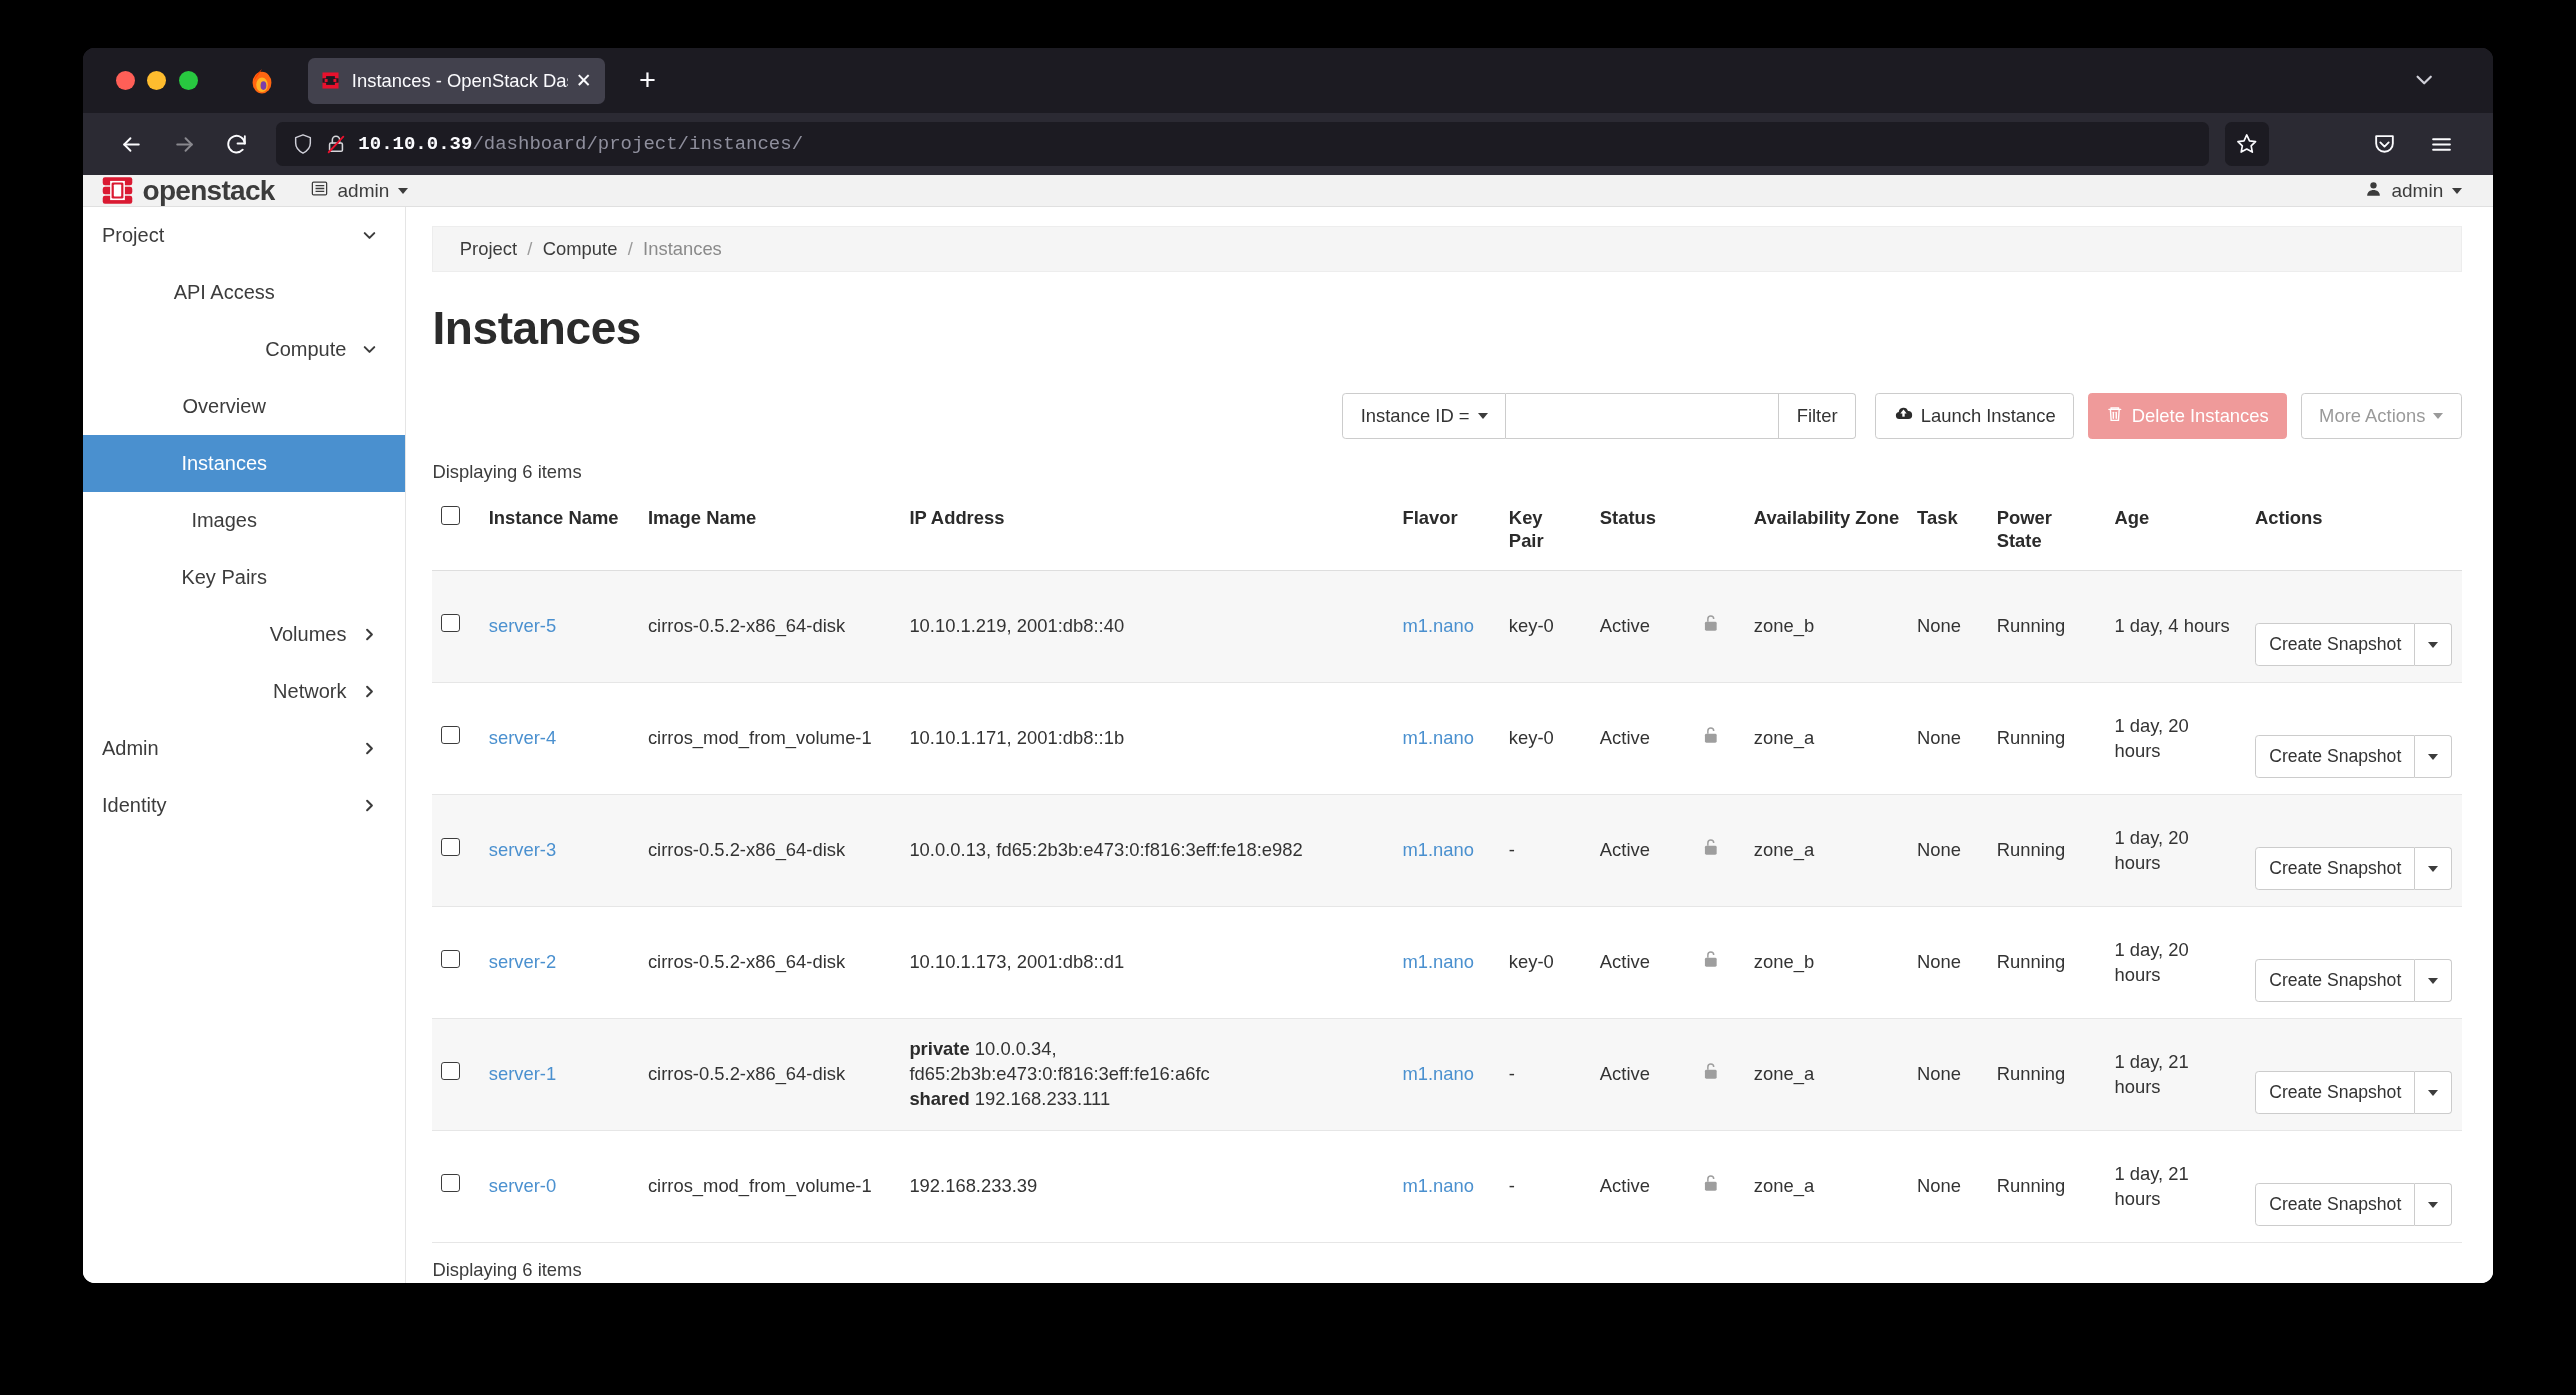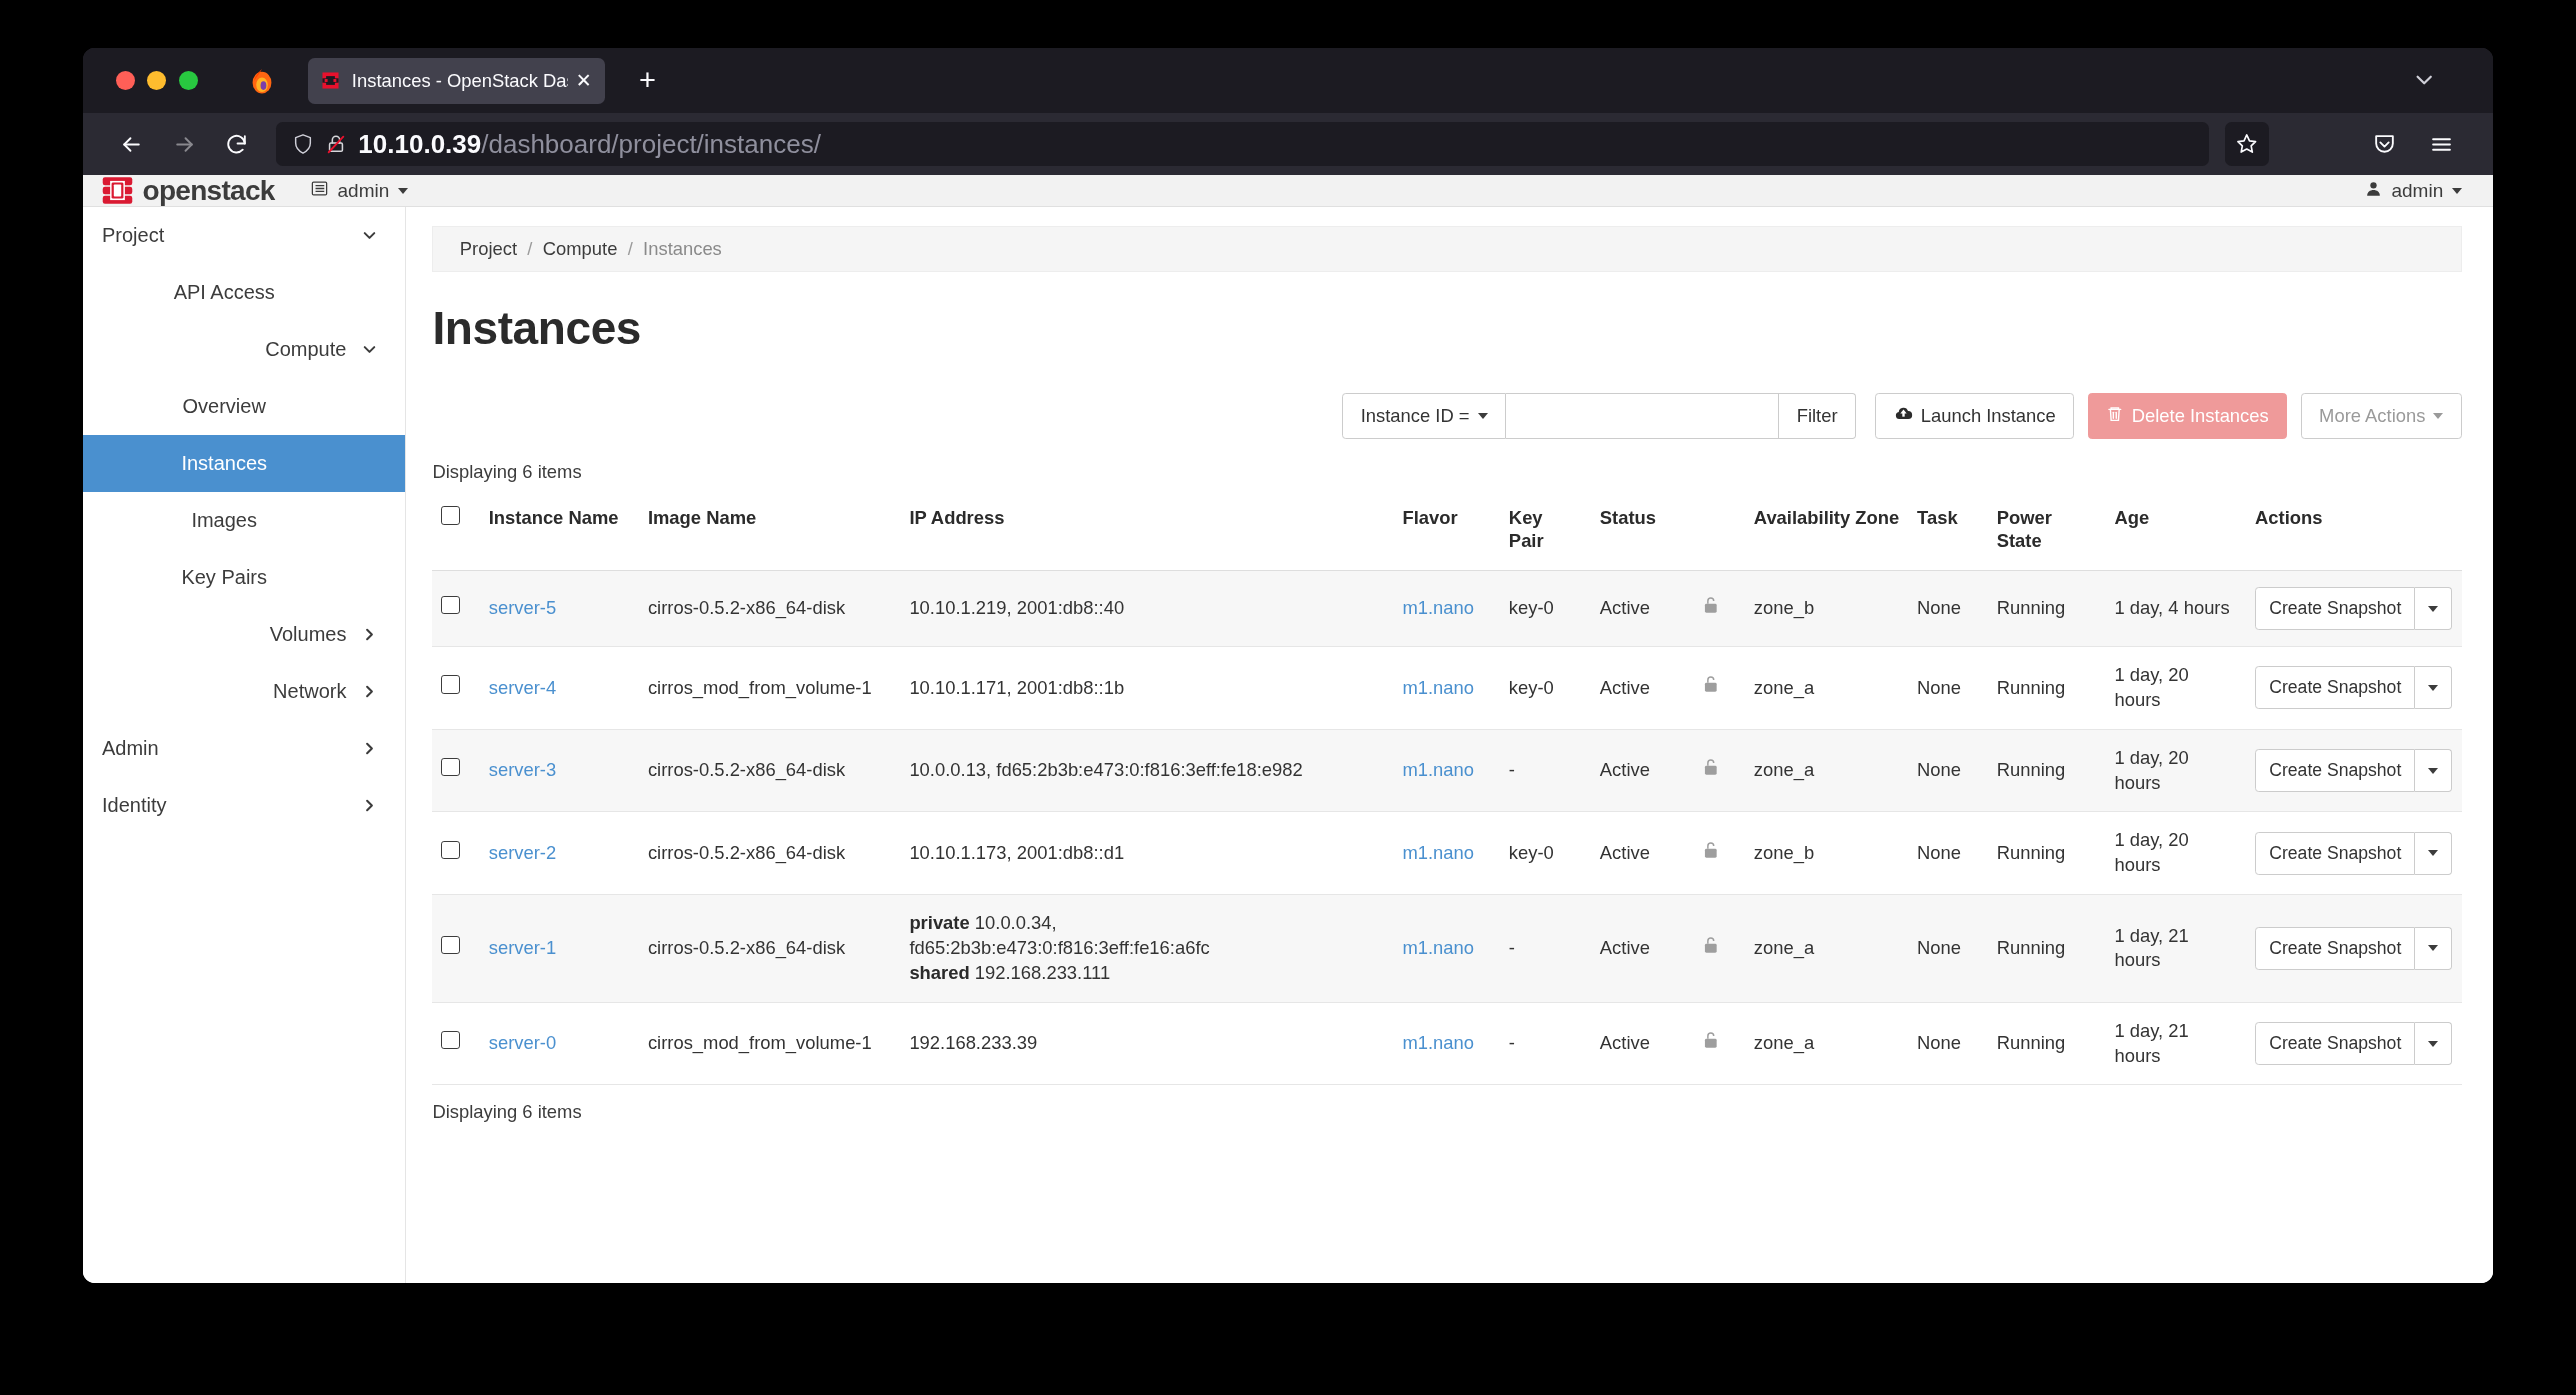--- a/index.html
+++ b/index.html
@@ -100,21 +100,21 @@
     height: 44px;
     background: #1c1b22;
     border-radius: 6.6px;
     display: flex;
     align-items: center;
     padding: 0 16px;
     margin-right: 16px;
   }
   .url-shield { width: 22px; height: 22px; flex: none; margin-right: 10.3px; color: #cfcfd8; }
   .url-lock { width: 22px; height: 22px; flex: none; margin-right: 11.7px; }
-  .url-text { font-size: 26px; color: #8f8f9d; white-space: nowrap; }
+  .url-text { font-size: 19px; color: #8f8f9d; white-space: nowrap; font-family: Liberation Mono, monospace; }
   .url-text b { color: #fbfbfe; font-weight: 700; }
 
   .url-star {
     width: 44px; height: 44px; flex: none;
     display: flex; align-items: center; justify-content: center;
     background: #1c1b22; border-radius: 6.6px; color: #fbfbfe;
     margin-right: 7.3px;
   }
   .tool-icon {
     width: 41px; height: 41px; flex: none;
@@ -336,21 +336,21 @@
     border: 1.5px solid #3c3c3c;
     border-radius: 2.9px;
     background: #fff;
     display: inline-block;
   }
   a.lnk { color: #4a90cf; text-decoration: none; }
   .ipline b { font-weight: 700; color: #2b2b2b; }
 
   .lock-icon { width: 17.6px; height: 20.6px; display: inline-block; color: #9e9e9e; }
 
-  .act-group { display: inline-flex; }
+  .act-group { display: inline-flex; margin-top: 36px; }
   .act-main {
     height: 43px;
     border: 0.7px solid #ccc;
     background: #fff;
     border-radius: 3.7px 0 0 3.7px;
     font-size: 17.6px;
     color: #333;
     padding: 0 13.2px;
     display: inline-flex;
     align-items: center;

